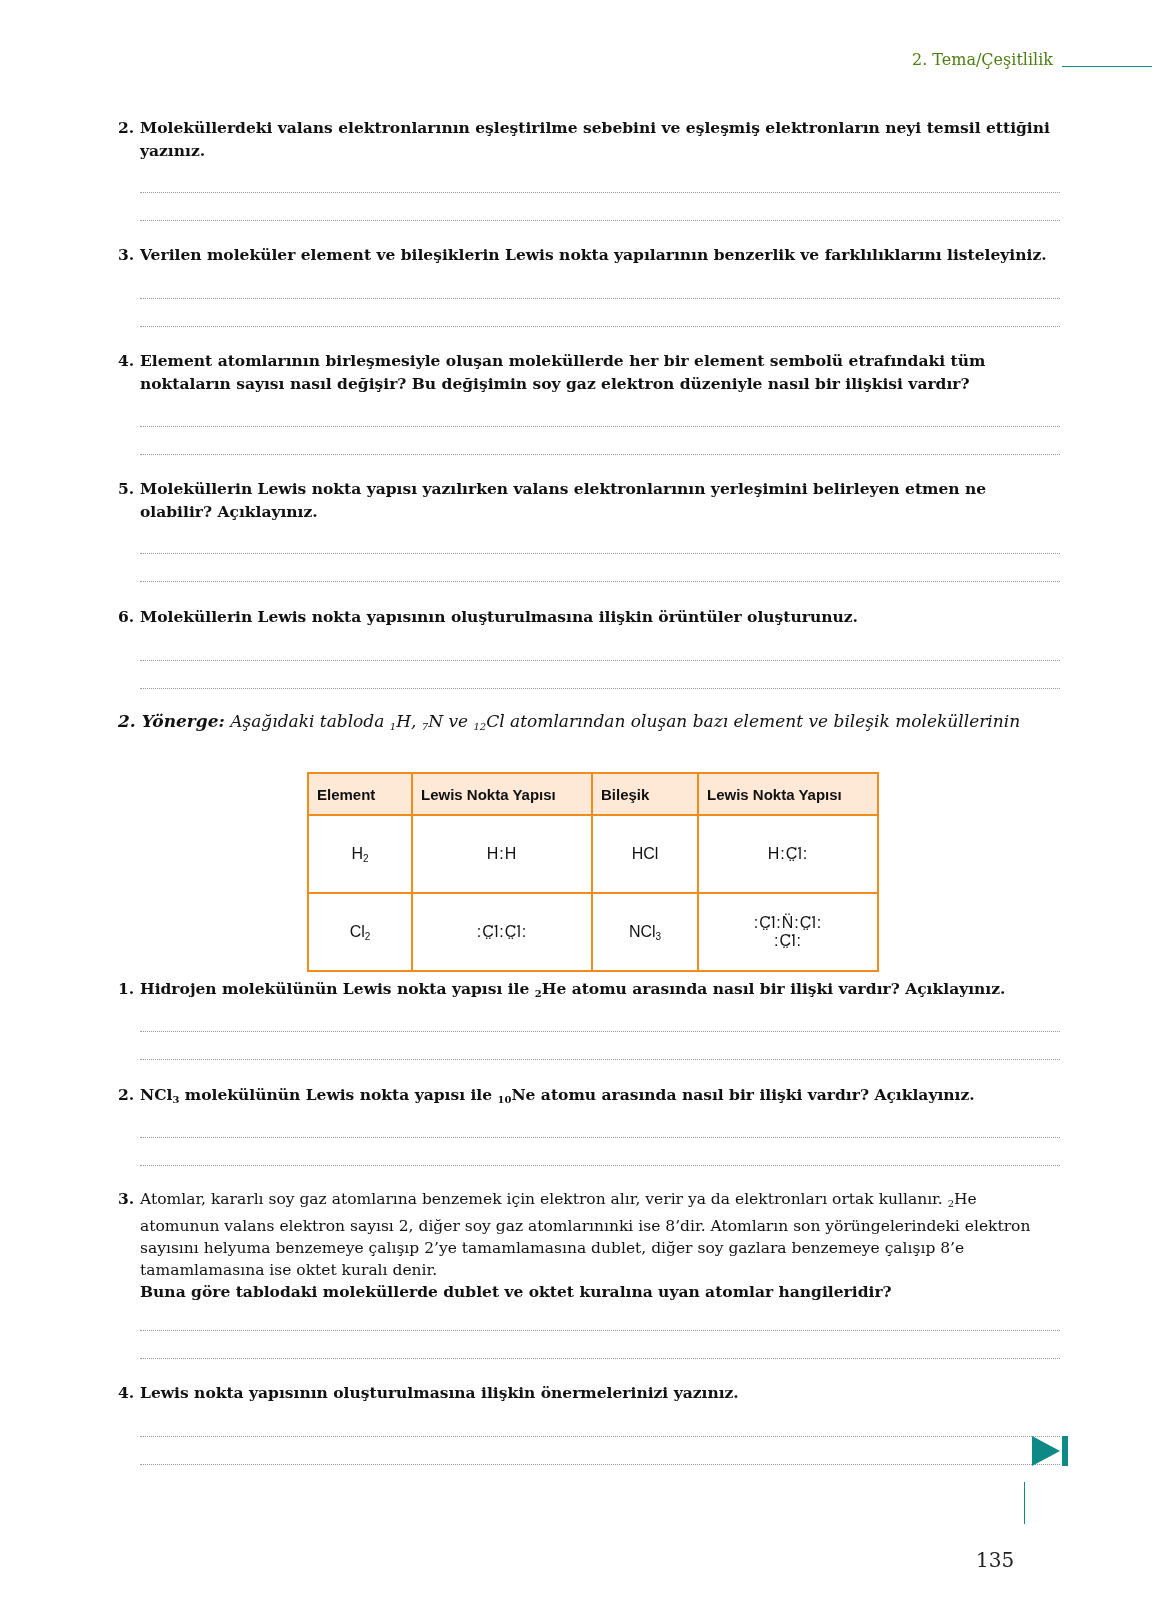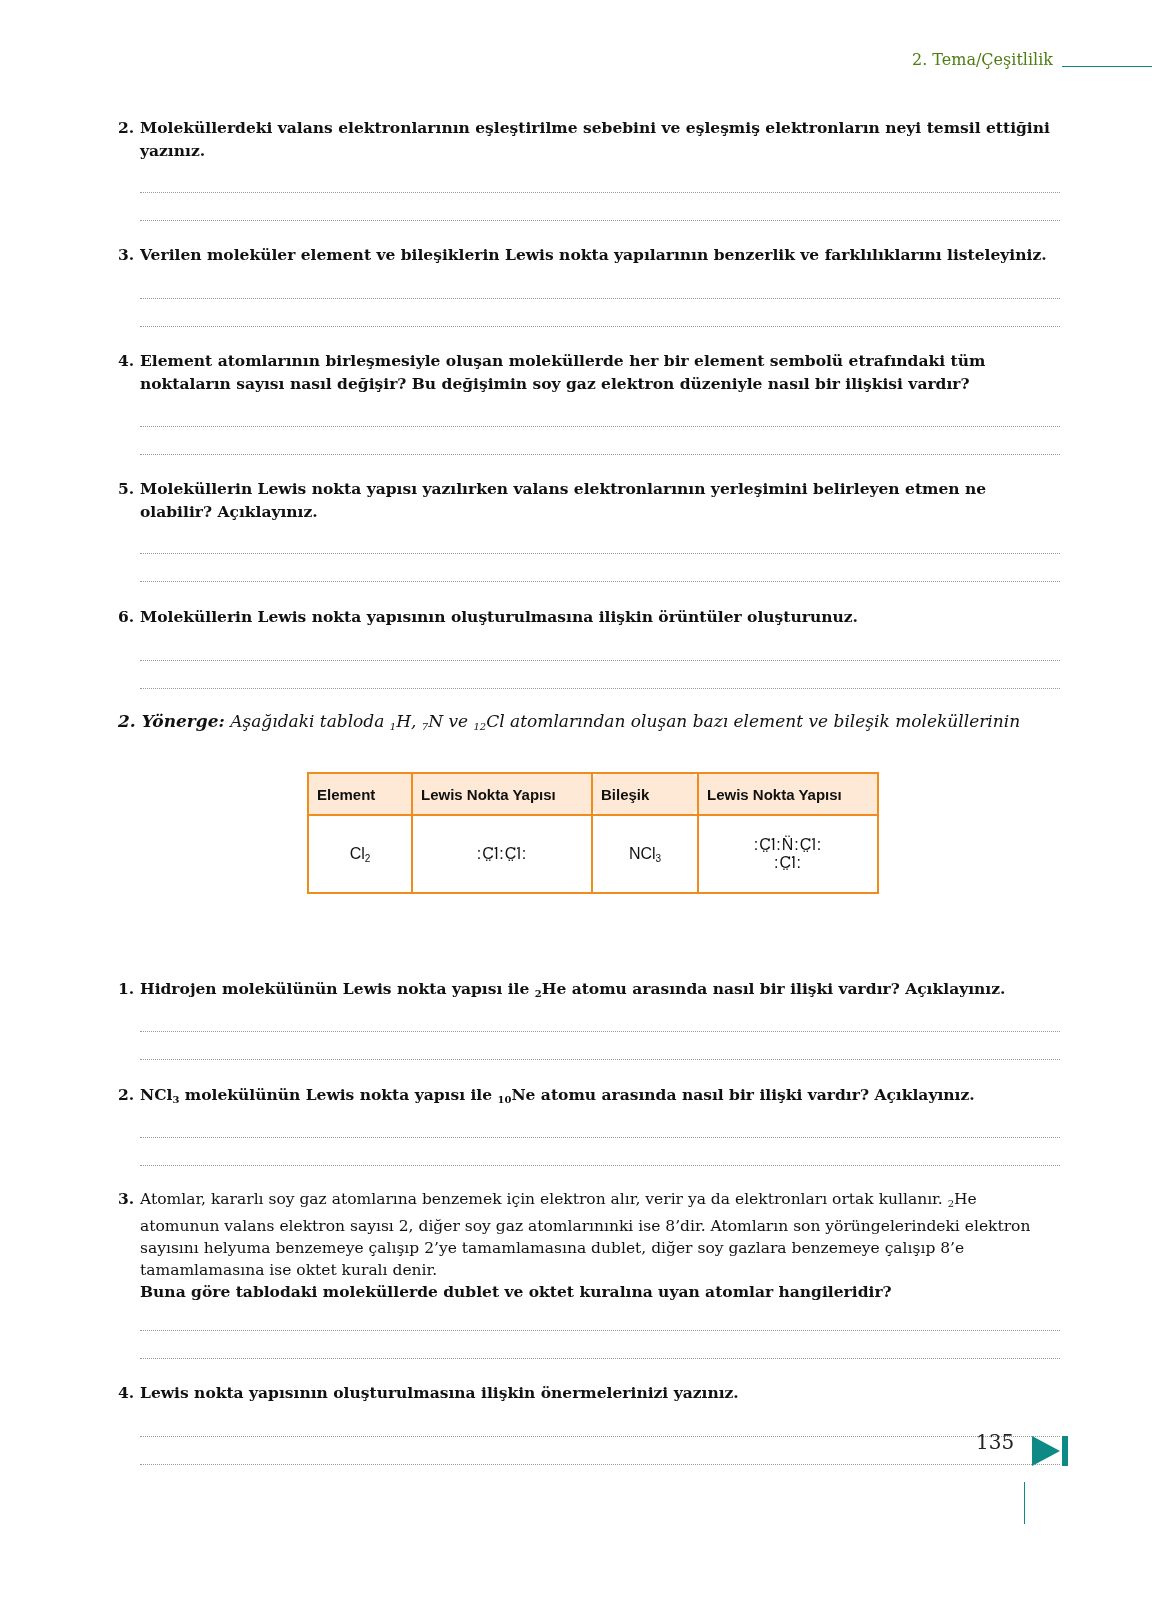--- a/index.html
+++ b/index.html
@@ -14,21 +14,21 @@
   .q .txt b { font-weight:bold; }
   .dots { position:absolute; left:140px; width:920px; height:0; border-top:1px dotted #999; }
   .yonerge { position:absolute; top:733px; left:118px; width:948px; font-size:17px; line-height:24px; font-style:italic; text-align:justify; }
   .yonerge .label { font-weight:bold; }
   .yonerge .line2 { display:block; padding-left:112px; }
   sub { font-size:10px; vertical-align:-3px; font-style:inherit; }
   table.lewis { position:absolute; top:799px; left:303px; border-collapse:collapse; font-family:"Liberation Sans", sans-serif; border:2px solid #f08c1e; }
   table.lewis th, table.lewis td { border:2px solid #f08c1e; text-align:center; font-size:16px; }
   table.lewis th { background:#fde9d6; height:40px; font-weight:bold; font-size:15px; text-align:left; padding:0 8px; }
   table.lewis td { height:74px; }
-  .c1 { width:86px; } .c2 { width:162px; } .c3 { width:88px;border-radius:9px; } .c4 { width:162px; }
+  .c1 { width:86px; } .c2 { width:162px; } .c3 { width:88px; } .c4 { width:162px; }
   .lewis-struct { font-size:18px; letter-spacing:1px; }
   .page-num { position:absolute; top:1540px; left:1010px; font-size:20px; color:#222; }
   .page-bar { position:absolute; top:1533px; left:1061px; width:1px; height:42px; background:#0e8a86; }
   .next-icon { position:absolute; top:1484px; left:1068px; width:40px; height:34px; }
 </style>
 </head>
 <body>
 
 <div class="header-title">2. Tema/Çeşitlilik</div>
 <div class="header-line"></div>
@@ -75,20 +75,26 @@
 
 <table class="lewis" style="top:772px; left:293px;margin-left:14px;">
   <tbody>
       <tr>
     <th class="c1">Element</th>
     <th class="c2">Lewis Nokta Yapısı</th>
     <th class="c3">Bileşik</th>
     <th class="c4">Lewis Nokta Yapısı</th>
   </tr>
   <tr>
+    <td><span>H</span><sub>2</sub></td>
+    <td class="lewis-struct">H:H</td>
+    <td>HCl</td>
+    <td class="lewis-struct">H:C̤̈l:</td>
+  </tr>
+  <tr>
     <td><span>Cl</span><sub>2</sub></td>
     <td class="lewis-struct">:C̤̈l:C̤̈l:</td>
     <td><span>NCl</span><sub>3</sub></td>
     <td class="lewis-struct">
           <div>:C̤̈l:N̈:C̤̈l:</div>
           <div>:C̤̈l:</div>
         </td>
   </tr>
 </tbody>
   </table>
@@ -118,14 +124,14 @@
   <span class="num">4.</span>
   <span class="txt">Lewis nokta yapısının oluşturulmasına ilişkin önermelerinizi yazınız.</span>
 </div>
 <div class="dots" style="top:1436px;"></div>
 <div class="dots" style="top:1464px;"></div>
 
 <svg class="next-icon" style="top:1434px; left:1032px;" viewBox="0 0 40 34">
   <polygon points="0,2 28,17 0,32" fill="#0e8a86"></polygon>
   <rect x="30" y="2" width="6" height="30" fill="#0e8a86"></rect>
 </svg>
-<div class="page-num" style="top:1430px; left:976px;">135</div>
+<div class="page-num" style="top:1548px; left:976px;">135</div>
 <div class="page-bar" style="top:1482px; left:1024px;"></div>
 
 </body></html>

